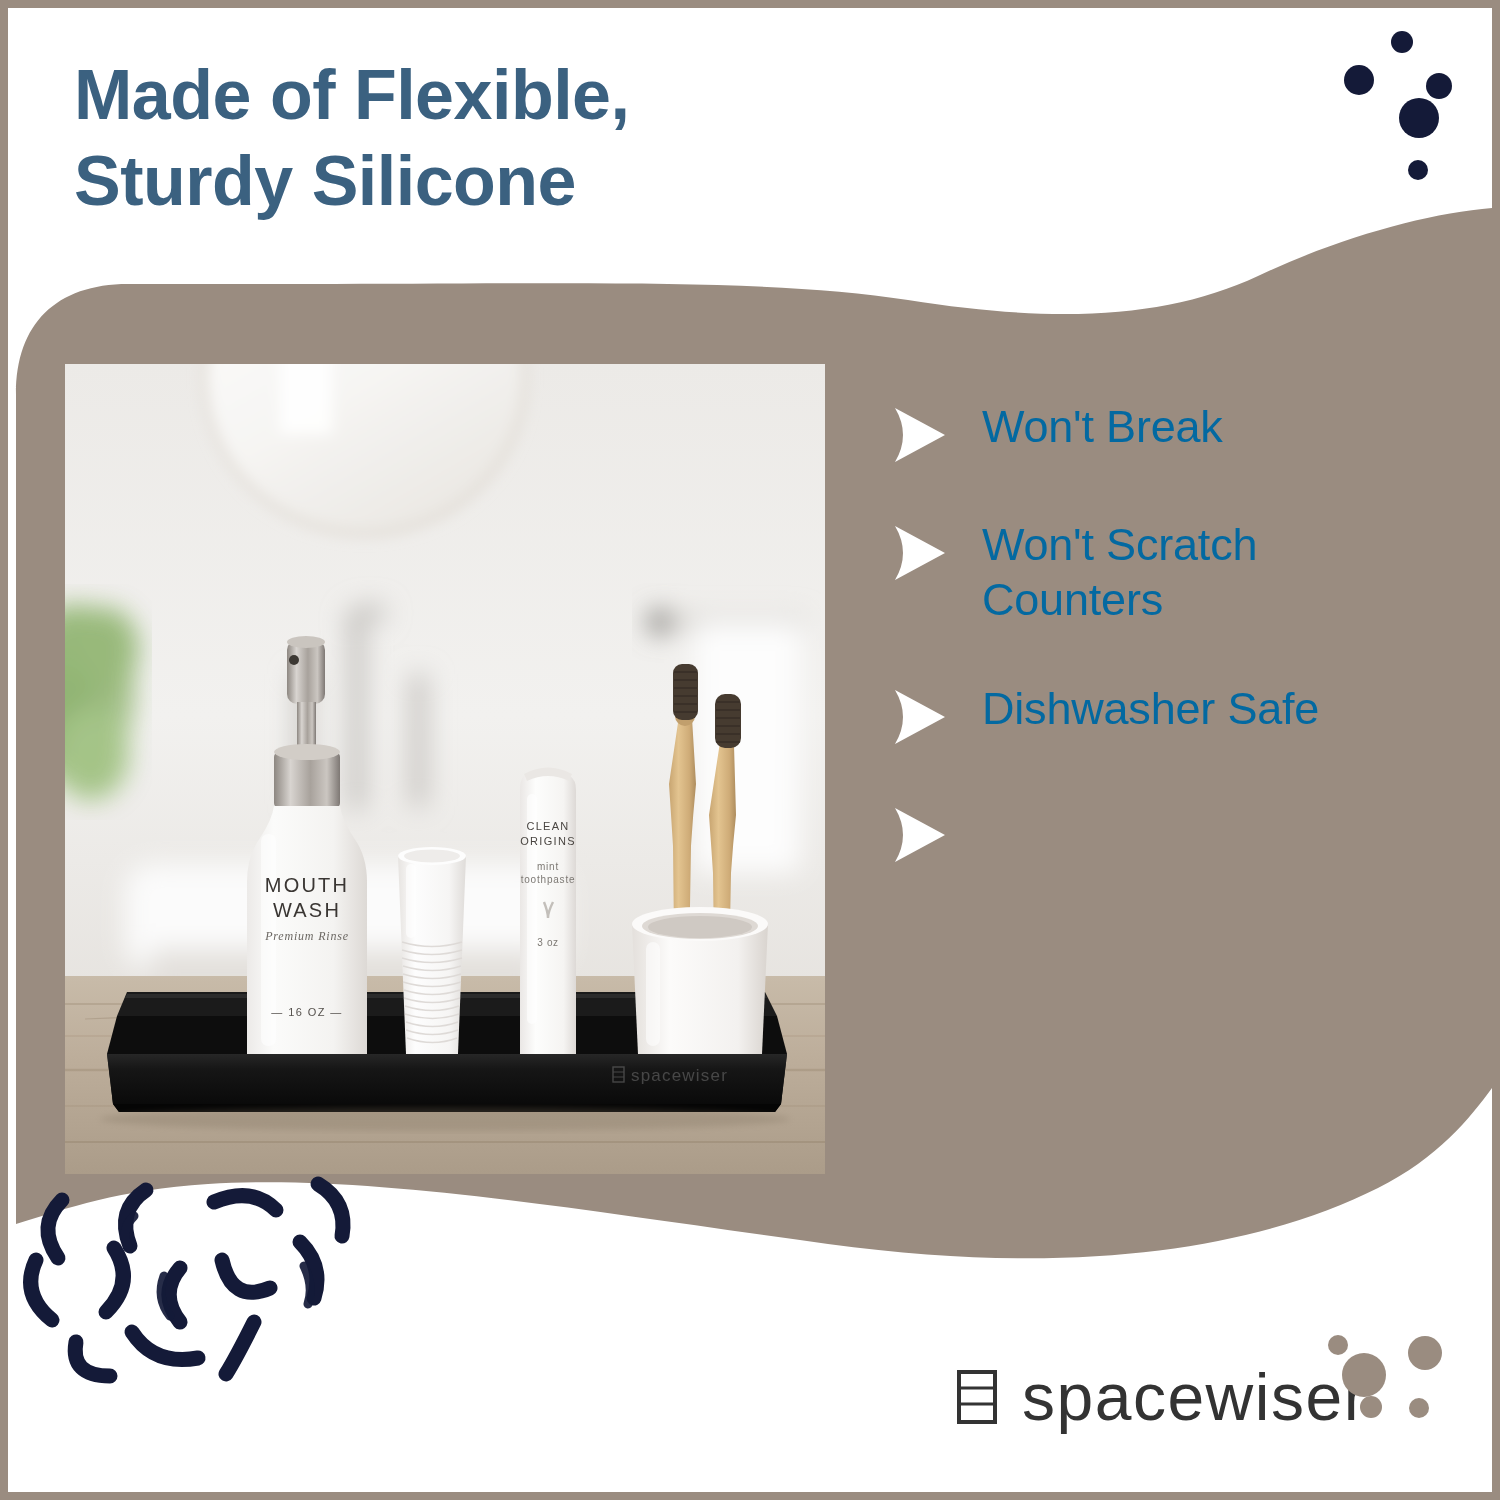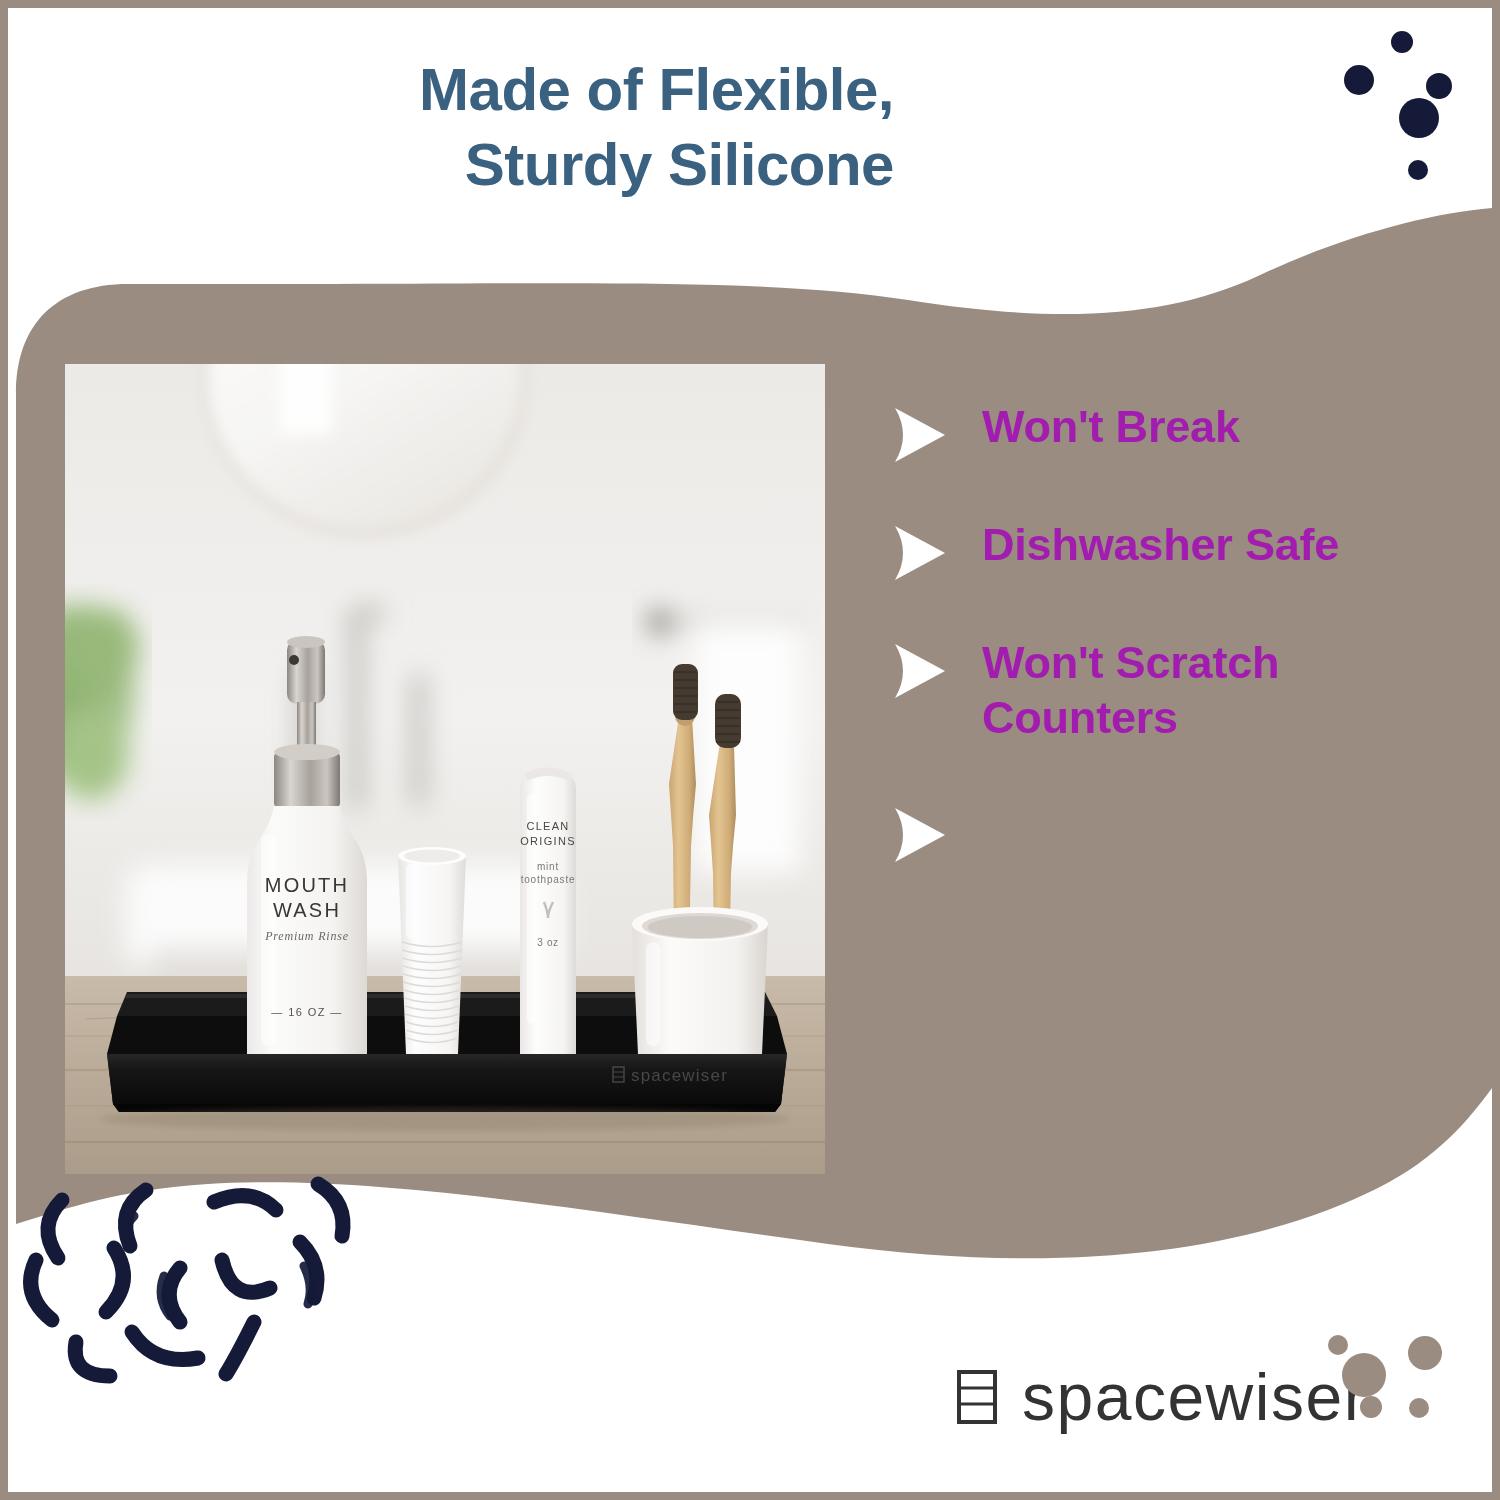--- a/index.html
+++ b/index.html
@@ -20,27 +20,26 @@
   }
 
   
   .panel-svg { position: absolute; left: 0; top: 0; width: 100%; height: 100%; }
 
   
   .headline {
     position: absolute;
     left: 66px; top: 48px;
     width: 820px;
-    font-size: 60px;
+    font-size: 70px;
     font-weight: 700;
     line-height: 1.12;
     letter-spacing: -0.5px;
     color: #3b6180;
     z-index: 6;
-    text-align: right;
   }
   .headline .l2 { display: block; margin-top: 8px; }
 
   
   .navydots { position: absolute; right: 0; top: 0; width: 160px; height: 180px; z-index: 6; }
 
   
   .photo {
     position: absolute;
     left: 57px; top: 356px;
@@ -65,23 +64,23 @@
   }
   .benefit:last-child { margin-bottom: 0; }
   .bullet-arrow {
     flex: 0 0 auto;
     width: 56px; height: 58px;
     margin-right: 34px;
     margin-top: 6px;
   }
   .benefit-label {
     font-size: 45px;
-    font-weight: 700;
+    font-weight: 400;
     line-height: 1.22;
-    color: #a21caf;
+    color: #0369a1;
     letter-spacing: -0.2px;
   }
 
   
   .crescents { position: absolute; left: 10px; bottom: 60px; width: 400px; height: 260px; z-index: 6; }
 
   
   .brand {
     position: absolute;
     left: 946px; bottom: 62px;
@@ -380,27 +379,27 @@
     <li class="benefit">
       <svg class="bullet-arrow" viewBox="0 0 56 58">
         <path d="M3,2 L53,29 L3,56 Q19,29 3,2 Z" fill="#ffffff"></path>
       </svg>
       <span class="benefit-label">Won't Break</span>
     </li>
     <li class="benefit">
       <svg class="bullet-arrow" viewBox="0 0 56 58">
         <path d="M3,2 L53,29 L3,56 Q19,29 3,2 Z" fill="#ffffff"></path>
       </svg>
-      <span class="benefit-label">Dishwasher Safe</span>
+      <span class="benefit-label">Won't Scratch Counters</span>
     </li>
     <li class="benefit">
       <svg class="bullet-arrow" viewBox="0 0 56 58">
         <path d="M3,2 L53,29 L3,56 Q19,29 3,2 Z" fill="#ffffff"></path>
       </svg>
-      <span class="benefit-label">Won't Scratch Counters</span>
+      <span class="benefit-label">Dishwasher Safe</span>
     </li>
     <li class="benefit">
       <svg class="bullet-arrow" viewBox="0 0 56 58">
         <path d="M3,2 L53,29 L3,56 Q19,29 3,2 Z" fill="#ffffff"></path>
       </svg>
     </li>
   </ul>
 
   <svg class="crescents" viewBox="0 0 400 260">
     <g fill="none" stroke="#141a38" stroke-width="15" stroke-linecap="round">

